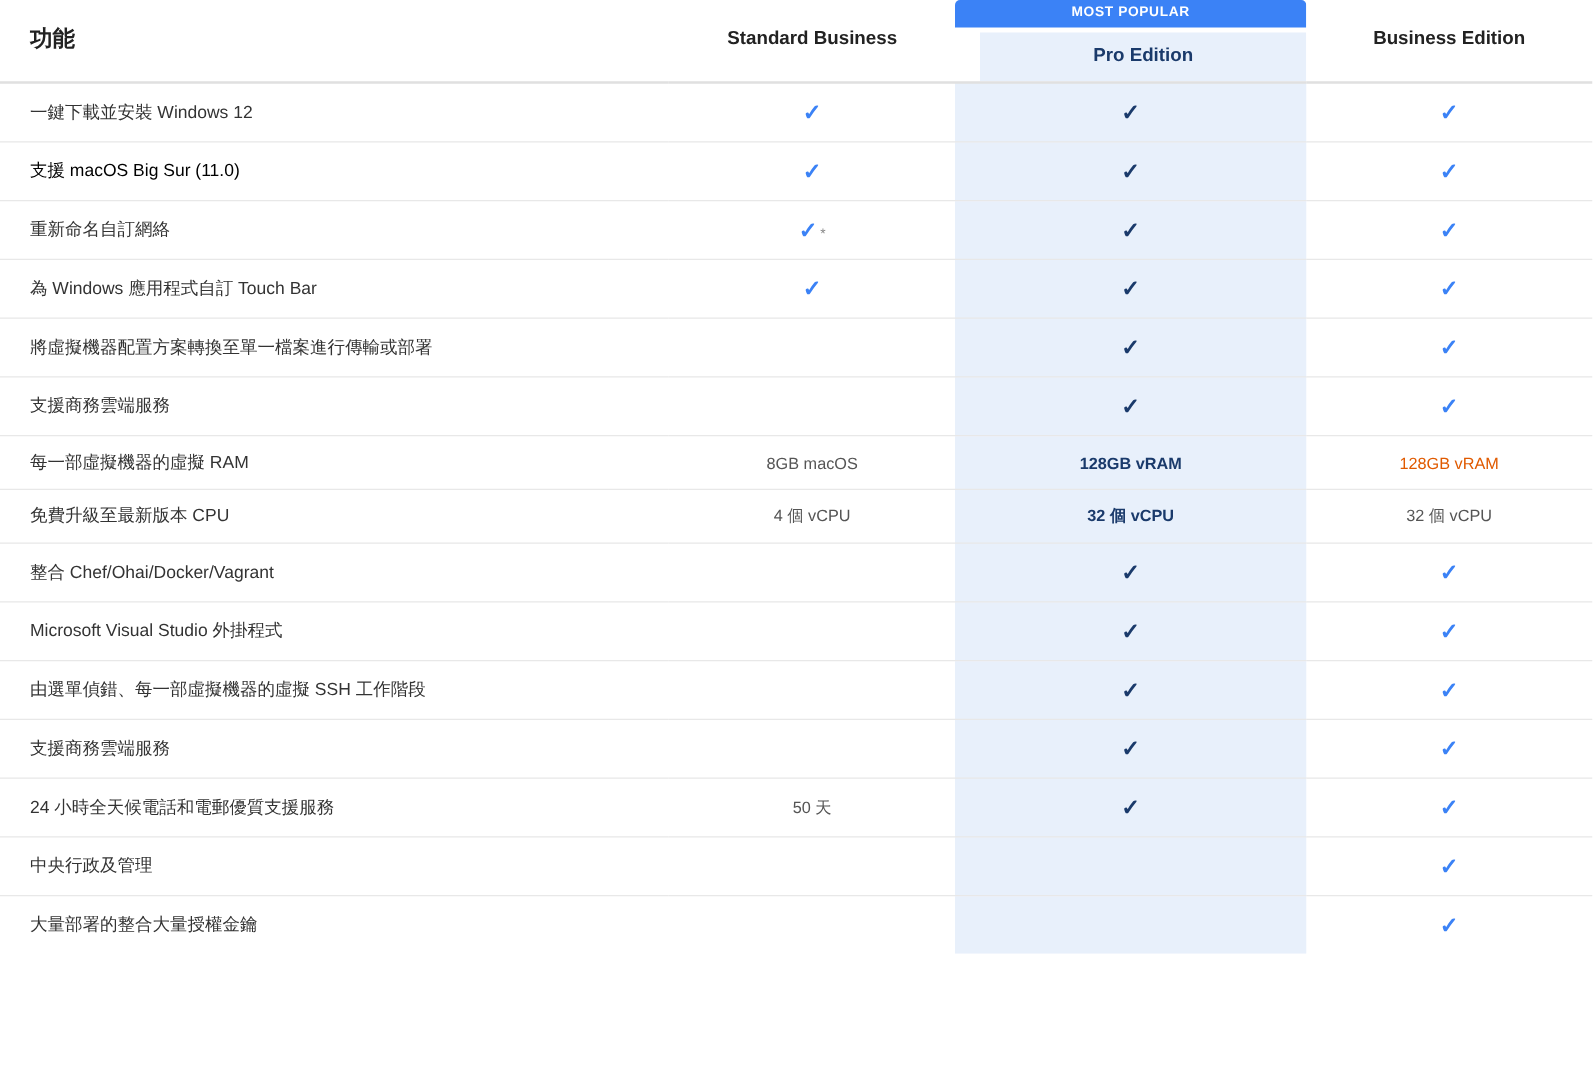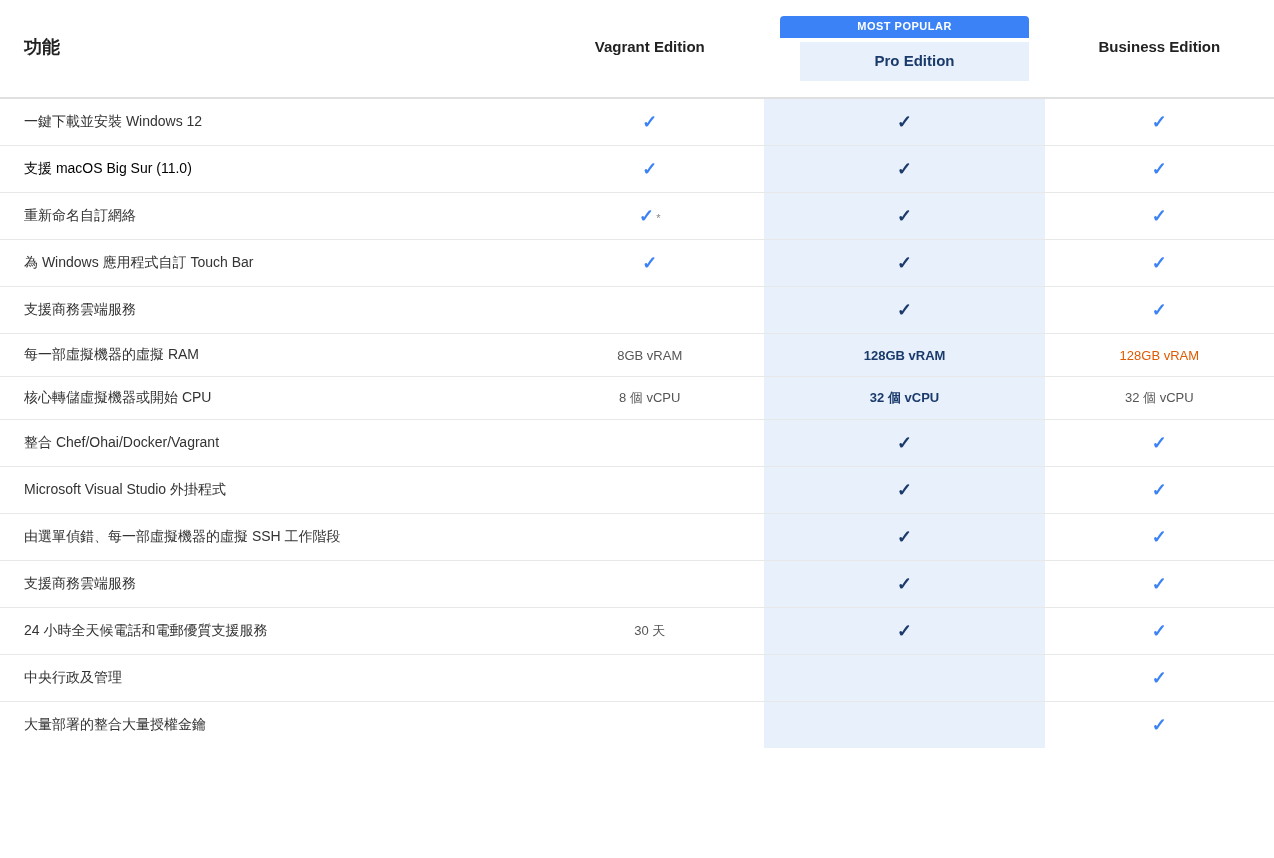--- a/index.html
+++ b/index.html
@@ -57,21 +57,21 @@
       border-radius: 4px 4px 0 0;
       margin-bottom: 4px;
     }
     .pro-header-title {
       display: block;
       color: #1a3a6b;
       font-size: 15px;
       font-weight: 700;
     }
     .col-pro-header-cell {
-      padding: 16px !important;
+      padding: 0 !important;
       background: #fff !important;
       vertical-align: bottom;
     }
     .pro-header-inner {
       background-color: #e8f0fb;
       padding: 10px 16px 12px;
       margin-left: 20px;
     }
     .checkmark {
       color: #3b82f6;
@@ -113,21 +113,21 @@
 </head>
 <body>
 
 <table class="comparison-table">
   <thead>
     <tr class="header-row">
       <th class="col-feature">
         <span class="feature-label">功能</span>
       </th>
       <th class="col-standard standard-col-header">
-        <span>Vagrant Edition</span>
+        <span>Standard Business</span>
       </th>
       <th class="col-pro-header-cell">
         <span class="most-popular-badge">MOST POPULAR</span>
         <div class="pro-header-inner">
           <span class="pro-header-title">Pro Edition</span>
         </div>
       </th>
       <th class="col-business business-col-header">
         <span>Business Edition</span>
       </th>
@@ -152,34 +152,40 @@
         <td class="pro-col-bg"><span class="checkmark-pro">✓</span></td>
         <td><span class="checkmark">✓</span></td>
       </tr>
       <tr>
         <td>為 Windows 應用程式自訂 Touch Bar</td>
         <td><span class="checkmark">✓</span></td>
         <td class="pro-col-bg"><span class="checkmark-pro">✓</span></td>
         <td><span class="checkmark">✓</span></td>
       </tr>
       <tr>
+        <td>將虛擬機器配置方案轉換至單一檔案進行傳輸或部署</td>
+        <td></td>
+        <td class="pro-col-bg"><span class="checkmark-pro">✓</span></td>
+        <td><span class="checkmark">✓</span></td>
+      </tr>
+      <tr>
         <td>支援商務雲端服務</td>
         <td></td>
         <td class="pro-col-bg"><span class="checkmark-pro">✓</span></td>
         <td><span class="checkmark">✓</span></td>
       </tr>
       <tr>
         <td>每一部虛擬機器的虛擬 RAM</td>
-        <td><span class="value-text">8GB vRAM</span></td>
+        <td><span class="value-text">8GB macOS</span></td>
         <td class="pro-col-bg"><span class="value-text-pro">128GB vRAM</span></td>
         <td><span class="value-text-business">128GB vRAM</span></td>
       </tr>
       <tr>
-        <td>核心轉儲虛擬機器或開始 CPU</td>
-        <td><span class="value-text">8 個 vCPU</span></td>
+        <td>免費升級至最新版本 CPU</td>
+        <td><span class="value-text">4 個 vCPU</span></td>
         <td class="pro-col-bg"><span class="value-text-pro">32 個 vCPU</span></td>
         <td><span class="value-text">32 個 vCPU</span></td>
       </tr>
       <tr>
         <td>整合 Chef/Ohai/Docker/Vagrant</td>
         <td></td>
         <td class="pro-col-bg"><span class="checkmark-pro">✓</span></td>
         <td><span class="checkmark">✓</span></td>
       </tr>
       <tr>
@@ -195,21 +201,21 @@
         <td><span class="checkmark">✓</span></td>
       </tr>
       <tr>
         <td>支援商務雲端服務</td>
         <td></td>
         <td class="pro-col-bg"><span class="checkmark-pro">✓</span></td>
         <td><span class="checkmark">✓</span></td>
       </tr>
       <tr>
         <td>24 小時全天候電話和電郵優質支援服務</td>
-        <td><span class="value-text">30 天</span></td>
+        <td><span class="value-text">50 天</span></td>
         <td class="pro-col-bg"><span class="checkmark-pro">✓</span></td>
         <td><span class="checkmark">✓</span></td>
       </tr>
       <tr>
         <td>中央行政及管理</td>
         <td></td>
         <td class="pro-col-bg"></td>
         <td><span class="checkmark">✓</span></td>
       </tr>
       <tr>

